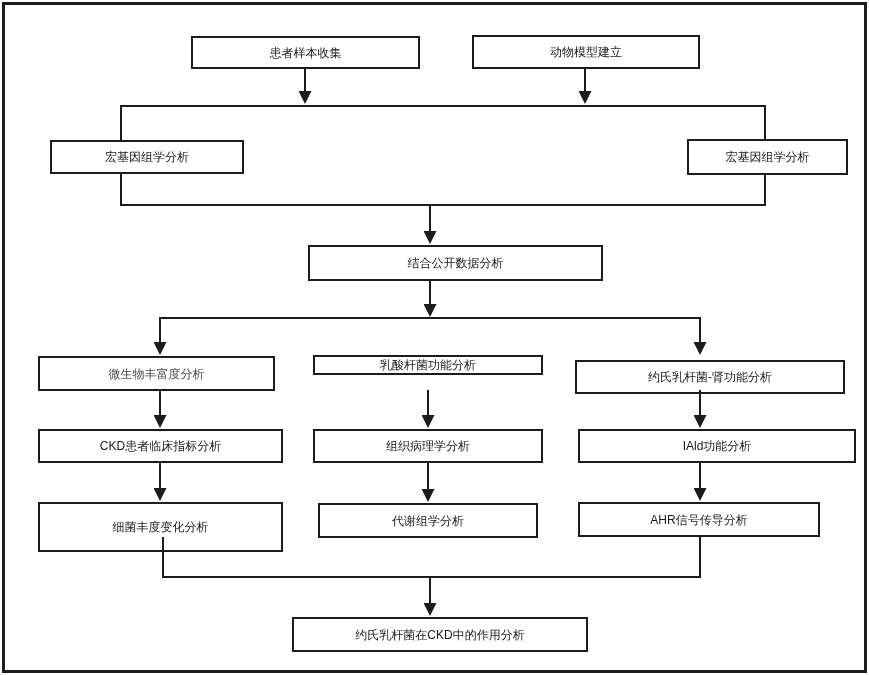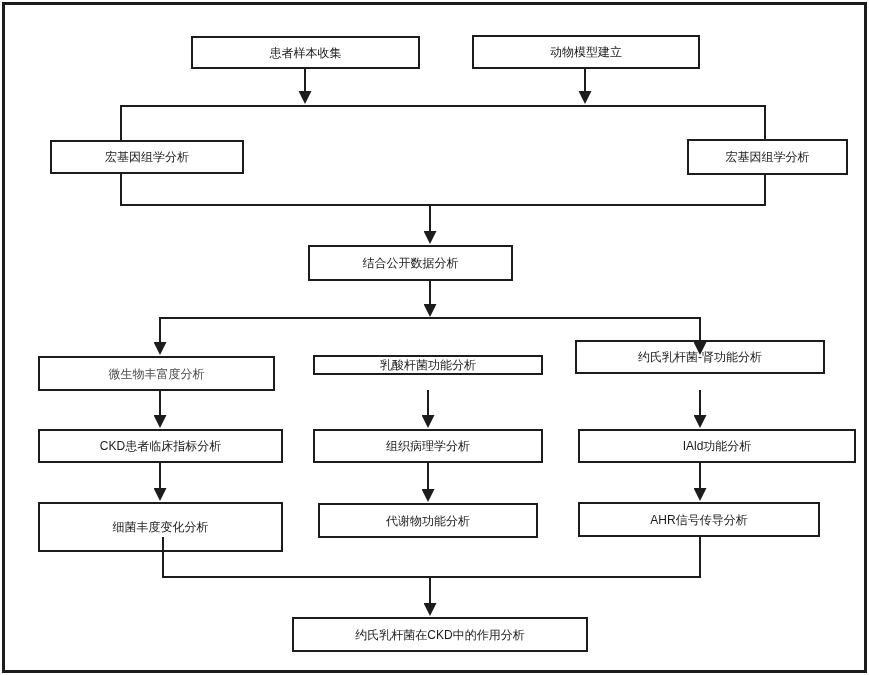--- a/index.html
+++ b/index.html
@@ -41,31 +41,31 @@
 <div class="outer"></div>
 
 <div class="frame" style="left:120px;top:105px;width:646px;height:101px"></div>
 
 <div class="node" style="left:191px;top:36px;width:229px;height:33px">患者样本收集</div>
 <div class="node" style="left:472px;top:35px;width:228px;height:34px">动物模型建立</div>
 
 <div class="node" style="left:50px;top:140px;width:194px;height:34px">宏基因组学分析</div>
 <div class="node" style="left:687px;top:139px;width:161px;height:36px">宏基因组学分析</div>
 
-<div class="node" style="left:308px;top:245px;width:205px;height:36px">结合公开数据分析</div>
+<div class="node" style="left:308px;top:245px;width:295px;height:36px">结合公开数据分析</div>
 
 <div class="node muted" style="left:38px;top:356px;width:237px;height:35px">微生物丰富度分析</div>
 <div class="node" style="left:38px;top:429px;width:245px;height:34px">CKD患者临床指标分析</div>
 <div class="node" style="left:38px;top:502px;width:245px;height:50px">细菌丰度变化分析</div>
 
 <div class="node" style="left:313px;top:355px;width:230px;height:20px">乳酸杆菌功能分析</div>
 <div class="node" style="left:313px;top:429px;width:230px;height:34px">组织病理学分析</div>
-<div class="node" style="left:318px;top:503px;width:220px;height:35px">代谢物功能分析</div>
+<div class="node" style="left:318px;top:503px;width:220px;height:35px">代谢组学分析</div>
 
-<div class="node" style="left:575px;top:340px;width:250px;height:34px">约氏乳杆菌-肾功能分析</div>
+<div class="node" style="left:575px;top:360px;width:270px;height:34px">约氏乳杆菌-肾功能分析</div>
 <div class="node" style="left:578px;top:429px;width:278px;height:34px">IAld功能分析</div>
 <div class="node" style="left:578px;top:502px;width:242px;height:35px">AHR信号传导分析</div>
 
 <div class="node" style="left:292px;top:617px;width:296px;height:35px">约氏乳杆菌在CKD中的作用分析</div>
 
 <svg class="wires" width="869" height="675" viewBox="0 0 869 675">
   <defs>
     <marker id="ah" viewBox="0 0 10 10" refX="8.5" refY="5" markerWidth="13" markerHeight="13" markerUnits="userSpaceOnUse" orient="auto-start-reverse">
       <path d="M0,0 L10,5 L0,10 Z"></path>
     </marker>

